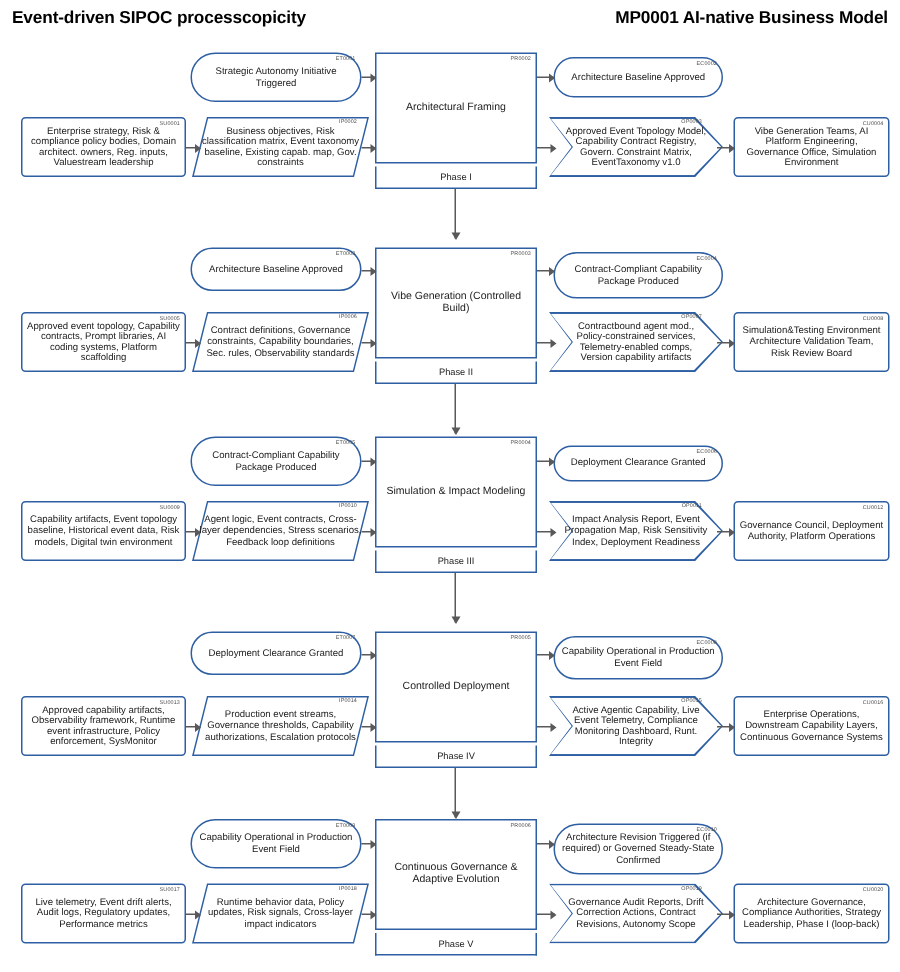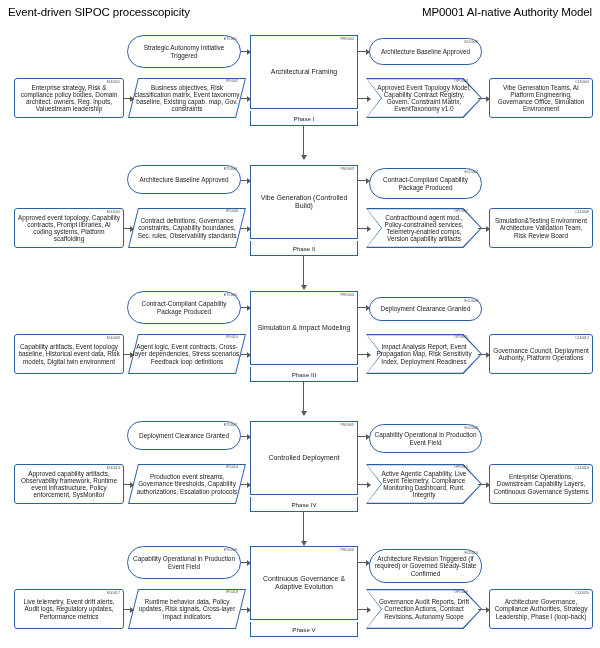--- a/index.html
+++ b/index.html
@@ -13,21 +13,21 @@
     position: relative;
     width: 600px; height: 648px;
     background: #ffffff;
   }
 
   
   .hdr {
     position: absolute;
     top: 6px;
     font-size: 11.5px;
-    font-weight: normal;
+    font-weight: bold;
     color: #000000;
     letter-spacing: -0.1px;
     white-space: nowrap;
   }
   .hdr-left  { left: 8px; }
   .hdr-right { right: 8px; }
 
   
   .node {
     position: absolute;
@@ -167,21 +167,21 @@
     color: #b9b9b9;
     white-space: nowrap;
   }
 </style>
 </head>
 <body>
 
 <div id="page">
 
   <div class="hdr hdr-left">Event-driven SIPOC processcopicity</div>
-  <div class="hdr hdr-right">MP0001 AI-native Authority Model</div>
+  <div class="hdr hdr-right">MP0001 AI-native Business Model</div>
 
   <div class="node event" style="left:127px; top:35px; width:114px; height:33px;">
     <span class="code">ET0001</span>
     <span class="txt">Strategic Autonomy Initiative Triggered</span>
   </div>
 
   <div class="node supplier" style="left:14px; top:78px; width:110px; height:40px;">
     <span class="code">SU0001</span>
     <span class="txt">Enterprise strategy, Risk &amp; compliance policy bodies, Domain architect. owners, Reg. inputs, Valuestream leadership</span>
   </div>

